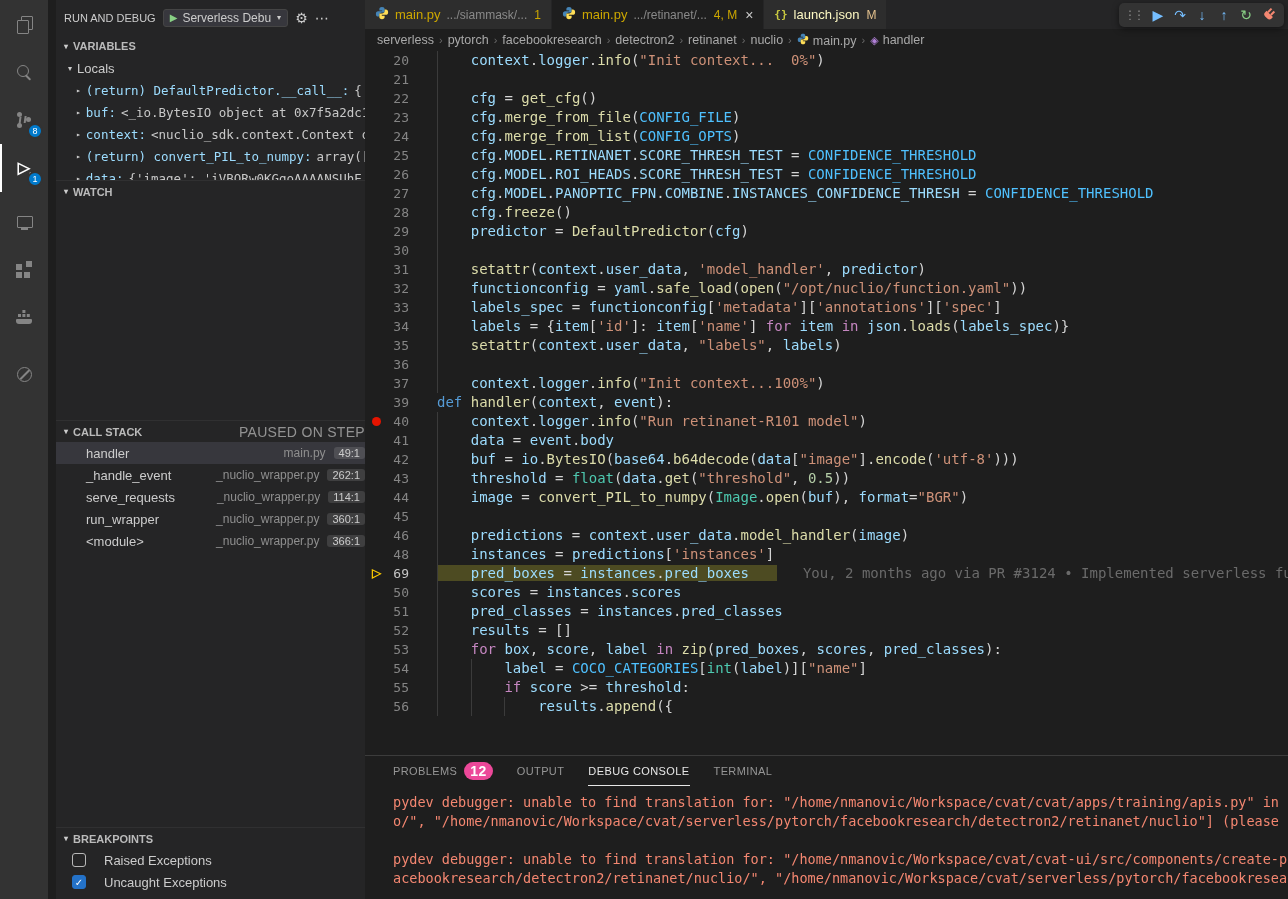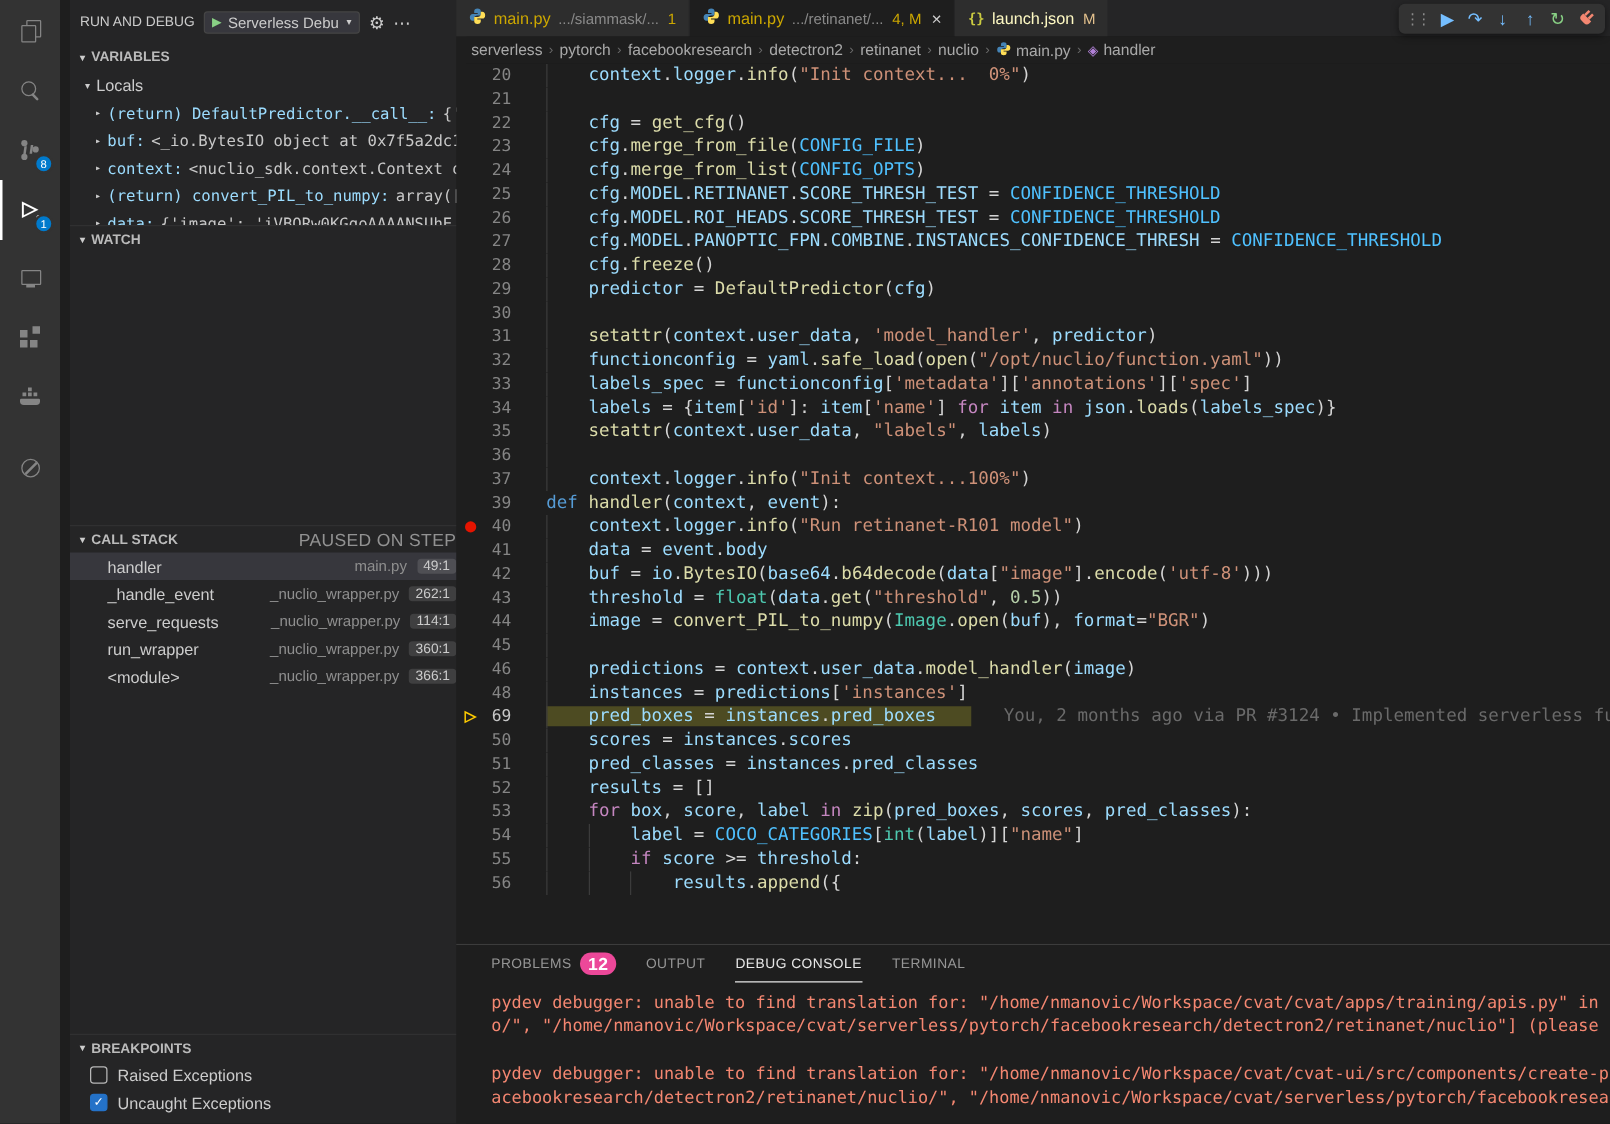--- a/index.html
+++ b/index.html
@@ -67,21 +67,21 @@
   .var-value { color:#c8c8c8; }
   .watch-body { height:218px; flex:none; }
   .frames { flex:none; }
   .frame-row { height:22px; display:flex; align-items:center; padding-left:30px; cursor:pointer; }
   .frame-row.selected { background:#37373d; }
   .frame-name { color:#cccccc; white-space:nowrap; }
   .frame-file { margin-left:auto; color:#8f8f8f; font-size:12px; white-space:nowrap; }
   .frame-pos { margin:0 8px; background:rgba(255,255,255,0.12); color:#cccccc; font-size:11px; padding:0 5px; border-radius:3px; }
   .load-link { height:22px; display:flex; align-items:center; justify-content:center; color:#3794ff; font-size:13px; cursor:pointer; flex:none; }
   .sb-spacer { height:275px; flex:none; }
-  .bp-row { padding-left:16px; gap:8px; }
+  .bp-row { padding-left:16px; gap:18px; }
   .cbx { width:14px; height:14px; border-radius:3px; border:1px solid #b8b8b8; background:transparent; flex:none; display:flex; align-items:center; justify-content:center; font-size:10px; color:#fff; }
   .cbx.checked { background:#2472c8; border-color:#2472c8; }
 
   
   .main { position:absolute; left:365px; top:0; width:923px; height:899px; }
   .tabbar { height:29px; background:#252526; display:flex; align-items:stretch; }
   .tab { display:flex; align-items:center; padding:0 10px; background:#2d2d2d; margin-right:1px; font-size:13px; color:#969696; cursor:pointer; white-space:nowrap; }
   .tab.active { background:#1e1e1e; }
   .tab .t-name { margin-left:6px; }
   .tab .t-dir { margin-left:6px; font-size:12px; color:#8a8a8a; }

